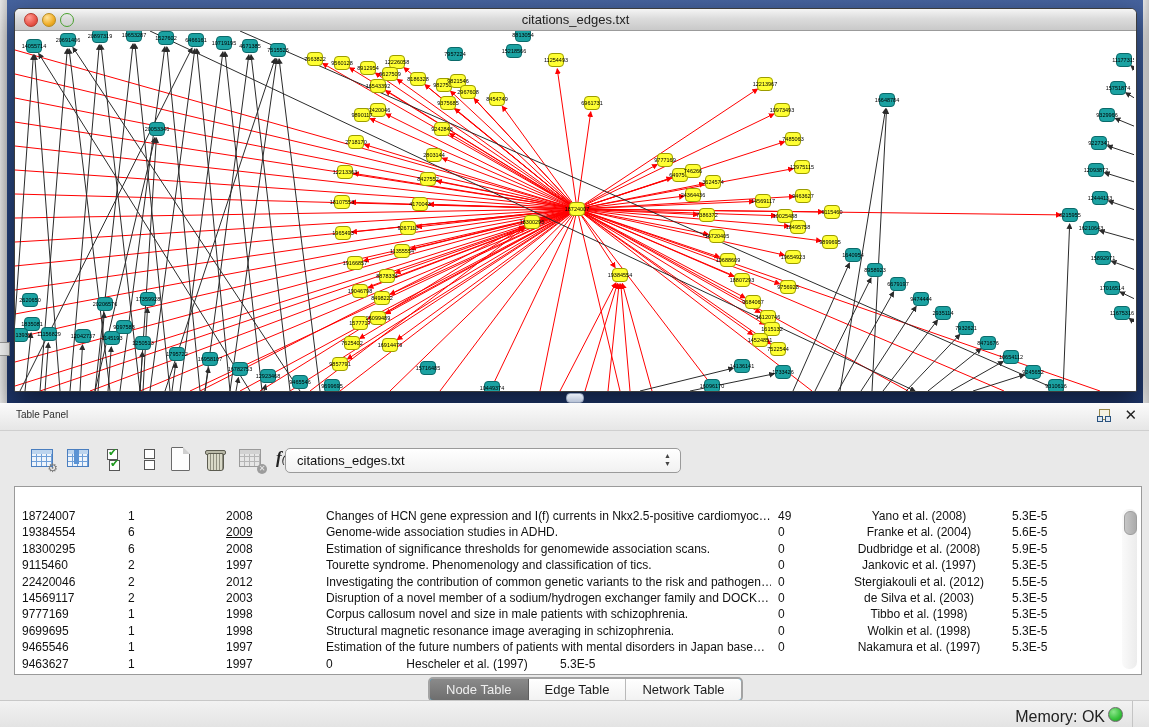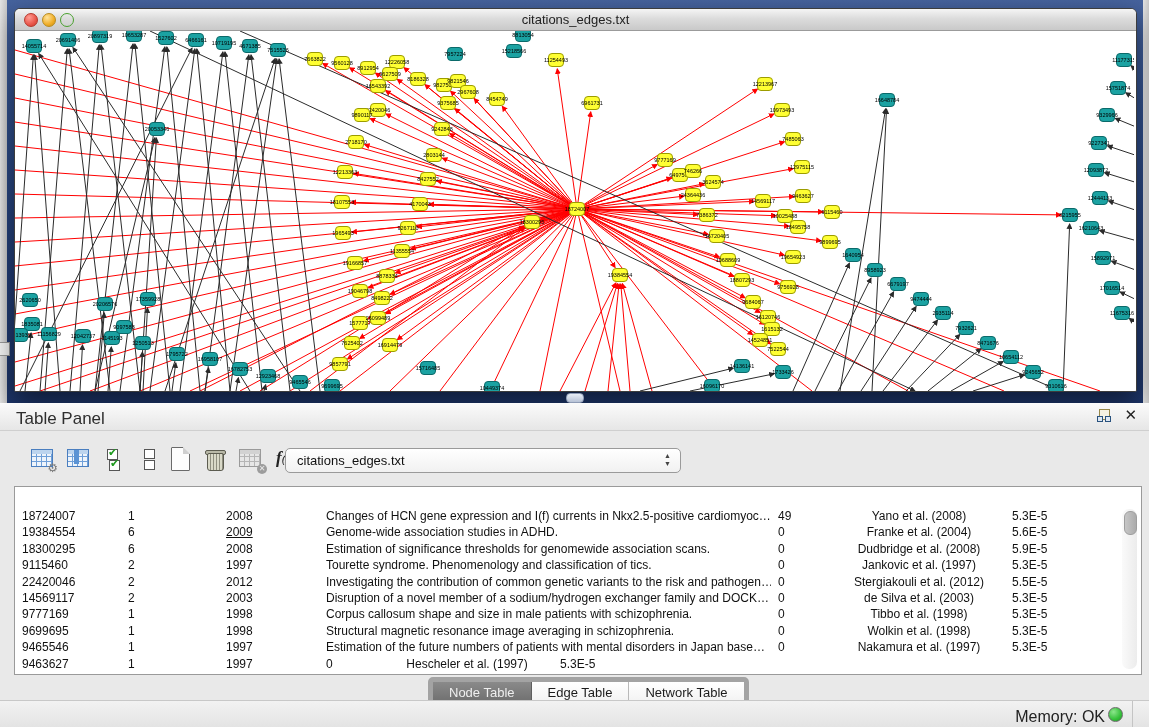--- a/index.html
+++ b/index.html
@@ -26,21 +26,21 @@
   #tl-zoom{left:45px;background:radial-gradient(circle at 35% 30%,#b3ef9e,#53ba3a 60%,#3d9427;);border:1px solid #49a02e;}
   #window-title{position:absolute;left:0;right:0;top:3px;text-align:center;
     font-size:13px;color:#222;}
   #graph-canvas{position:absolute;left:0;top:22px;right:0;bottom:0;background:#fff;}
   #split-handle{position:absolute;left:566px;top:393px;width:16px;height:8px;border-radius:4px;
     background:linear-gradient(180deg,#e8edf5,#b7c2d6);border:1px solid #8e9bb5;}
   
   #table-panel{position:absolute;left:0;top:403px;width:1149px;height:297px;background:#e9e9e9;}
   #panel-header{position:absolute;left:0;top:0;width:1149px;height:27px;
     background:linear-gradient(180deg,#fbfbfb,#e6e6e6);border-bottom:1px solid #cfcfcf;}
-  #panel-title{position:absolute;left:16px;top:6px;font-size:17px;color:#2e2e2e;text-align:right;}
+  #panel-title{position:absolute;left:16px;top:6px;font-size:10px;color:#2e2e2e;text-align:right;}
   #float-icon{position:absolute;right:38px;top:6px;width:14px;height:14px;}
   #float-icon .back{position:absolute;left:2px;top:0;width:9px;height:9px;border:1px solid #97884a;background:#f4f1e2;}
   #float-icon .sq1{position:absolute;left:0;bottom:1px;width:4px;height:4px;border:1px solid #29527e;background:#dde7f2;}
   #float-icon .sq2{position:absolute;right:0;top:7px;width:4px;height:4px;border:1px solid #29527e;background:#dde7f2;}
   #close-icon{position:absolute;right:12px;top:4px;font-size:15px;font-weight:bold;color:#222;line-height:16px;}
   
   #toolbar{position:absolute;left:0;top:27px;width:1149px;height:58px;}
   .tb-icon{position:absolute;top:16px;width:26px;height:26px;}
   .grid-tbl{position:absolute;left:1px;top:3px;width:20px;height:16px;border:1px solid #4a7ebf;
     background:
@@ -80,21 +80,21 @@
   #tbody{position:absolute;left:0;top:21px;width:1090px;}
   .tr{display:flex;height:16.4px;}
   .td{box-sizing:border-box;font-size:12px;color:#111;white-space:nowrap;overflow:hidden;
     padding:1px 3px 0 7px;}
   .td.c{text-align:center;padding-left:3px;}
   #vscroll{position:absolute;right:4px;top:22px;width:15px;height:160px;background:linear-gradient(90deg,#fafafa,#ececec);border-radius:7px;}
   #vthumb{position:absolute;left:2px;top:2px;width:11px;height:22px;border-radius:6px;
     background:linear-gradient(90deg,#c6c6c6,#ababab);border:1px solid #9e9e9e;}
   
   #tabbar{position:absolute;left:0;top:274px;width:1149px;height:23px;}
-  #segmented{position:absolute;left:428px;top:0;height:21px;display:flex;border:5px solid #a3a3a3;border-radius:5px;
+  #segmented{position:absolute;left:428px;top:0;height:21px;display:flex;border:2px solid #a3a3a3;border-radius:5px;
     overflow:hidden;background:#0ea5e9;box-shadow:0 1px 1px rgba(255,255,255,.8);}
   .seg{height:21px;line-height:21px;padding:0 16px;font-size:13px;color:#1b1b1b;border-right:1px solid #b9b9b9;background:linear-gradient(180deg,#ffffff,#f2f2f2);}
   .seg:last-child{border-right:none;}
   .seg.sel{background:linear-gradient(180deg,#8a8a8a,#6e6e6e);color:#efefef;border-right:1px solid #5f5f5f;}
   
   #status-bar{position:absolute;left:0;top:700px;width:1149px;height:27px;
     background:linear-gradient(180deg,#f2f2f2,#e3e3e3);border-top:1px solid #c8c8c8;}
   #memory-label{position:absolute;right:44px;top:7px;font-size:16px;color:#222;}
   #memory-dot{position:absolute;right:26px;top:6px;width:13px;height:13px;border-radius:50%;
     background:radial-gradient(circle at 35% 30%,#8ce68c,#35c03a 60%,#1f9a25);border:1px solid #6a6a6a;}
@@ -884,21 +884,21 @@
           <div class="td" style="width: 100px;">2003</div>
           <div class="td" style="width: 452px;">Disruption of a novel member of a sodium/hydrogen exchanger family and DOCK…</div>
           <div class="td" style="width: 62px;">0</div>
           <div class="td c" style="width: 172px;">de Silva et al. (2003)</div>
           <div class="td" style="width: 100px;">5.3E-5</div>
         </div>
         <div class="tr">
           <div class="td" style="width: 106px;">9777169</div>
           <div class="td" style="width: 98px;">1</div>
           <div class="td" style="width: 100px;">1998</div>
-          <div class="td" style="width: 452px;">Corpus callosum shape and size in male patients with schizophrenia.</div>
+          <div class="td" style="width: 452px;">Corpus callosum novel and size in male patients with schizophrenia.</div>
           <div class="td" style="width: 62px;">0</div>
           <div class="td c" style="width: 172px;">Tibbo et al. (1998)</div>
           <div class="td" style="width: 100px;">5.3E-5</div>
         </div>
         <div class="tr">
           <div class="td" style="width: 106px;">9699695</div>
           <div class="td" style="width: 98px;">1</div>
           <div class="td" style="width: 100px;">1998</div>
           <div class="td" style="width: 452px;">Structural magnetic resonance image averaging in schizophrenia.</div>
           <div class="td" style="width: 62px;">0</div>

